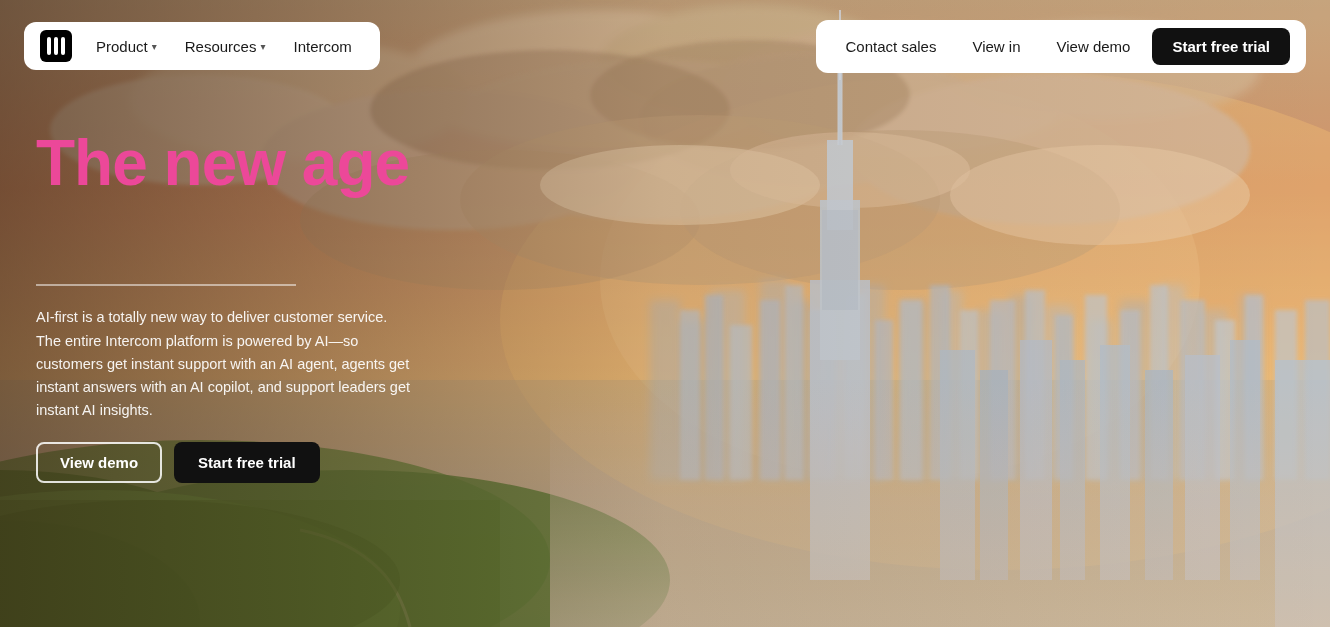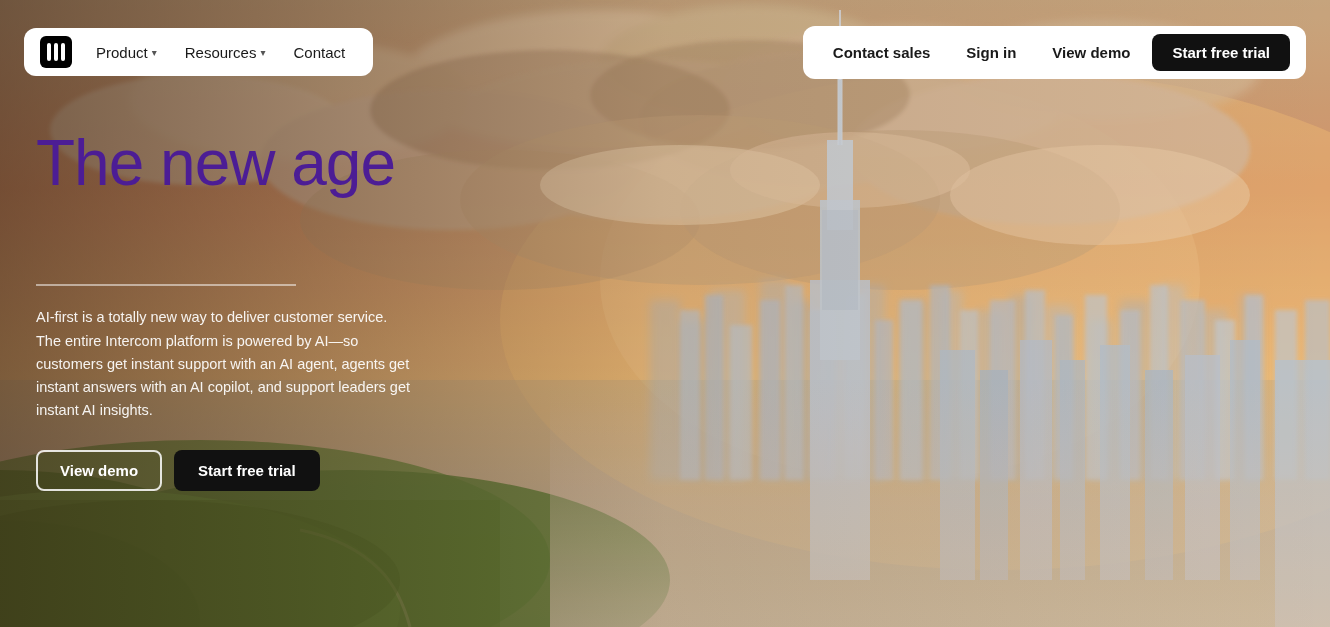--- a/index.html
+++ b/index.html
@@ -1,21 +1,21 @@
 <!DOCTYPE html>
 <html><head>
   <meta charset="utf-8">
   <style>
     * { margin: 0; padding: 0; box-sizing: border-box; }
     body { font-family: -apple-system, BlinkMacSystemFont, 'Segoe UI', sans-serif; width: 1330px; height: 627px; overflow: hidden; position: relative; }
 
     
     nav {
       position: absolute;
-      top: 16px; left: 0; right: 0;
+      top: 10px; left: 0; right: 0;
       z-index: 100;
       display: flex;
       align-items: center;
       padding: 0 24px;
       height: 72px;
       background: transparent;
     }
     .nav-left {
       display: flex;
       align-items: center;
@@ -51,21 +51,21 @@
       display: flex;
       align-items: center;
       gap: 8px;
       background: white;
       border-radius: 12px;
       padding: 8px 16px;
     }
     .nav-link {
       padding: 6px 14px;
       font-size: 15px;
-      font-weight: 700;
+      font-weight: 400;
       color: #1a1a1a;
       cursor: pointer;
       border-radius: 6px;
       white-space: nowrap;
     }
     .btn-start-trial-nav {
       background: #111;
       color: #fff;
       border: none;
       border-radius: 8px;
@@ -94,39 +94,39 @@
     .hero-content {
       position: absolute;
       top: 90px;
       left: 0;
       z-index: 10;
       padding: 40px 36px;
       max-width: 560px;
     }
     .hero-title {
       font-size: 64px;
-      font-weight: 400;
-      color: #4c1d95;
+      font-weight: 700;
+      color: #ec4899;
       line-height: 1.05;
       letter-spacing: -1px;
       margin-bottom: 16px;
       text-align: left;
     }
     .hero-divider {
       width: 260px;
       height: 2px;
       background: rgba(255,255,255,0.5);
       margin: 20px 0;
     }
     .hero-desc {
       font-size: 14.5px;
       color: rgba(255,255,255,0.92);
       line-height: 1.6;
       max-width: 380px;
-      margin-bottom: 28px;
+      margin-bottom: 20px;
     }
     .hero-buttons {
       display: flex;
       gap: 12px;
       align-items: center;
     }
     .btn-view-demo {
       background: transparent;
       color: #fff;
       border: 2px solid rgba(255,255,255,0.85);
@@ -338,27 +338,27 @@
 
     <div class="nav-item">
       <span>Product</span>
       <span class="chevron">▾</span>
     </div>
     <div class="nav-item">
       <span>Resources</span>
       <span class="chevron">▾</span>
     </div>
     <div class="nav-item">
-      <span>Contact</span>
+      <span>Intercom</span>
     </div>
   </div>
 
   <div class="nav-right">
     <span class="nav-link">Contact sales</span>
-    <span class="nav-link">Sign in</span>
+    <span class="nav-link">View in</span>
     <span class="nav-link">View demo</span>
     <button class="btn-start-trial-nav">Start free trial</button>
   </div>
 </nav>
 
 <div class="hero-content">
   <h1 class="hero-title">
     <span>The new age</span><br>
     <br>
   </h1>

